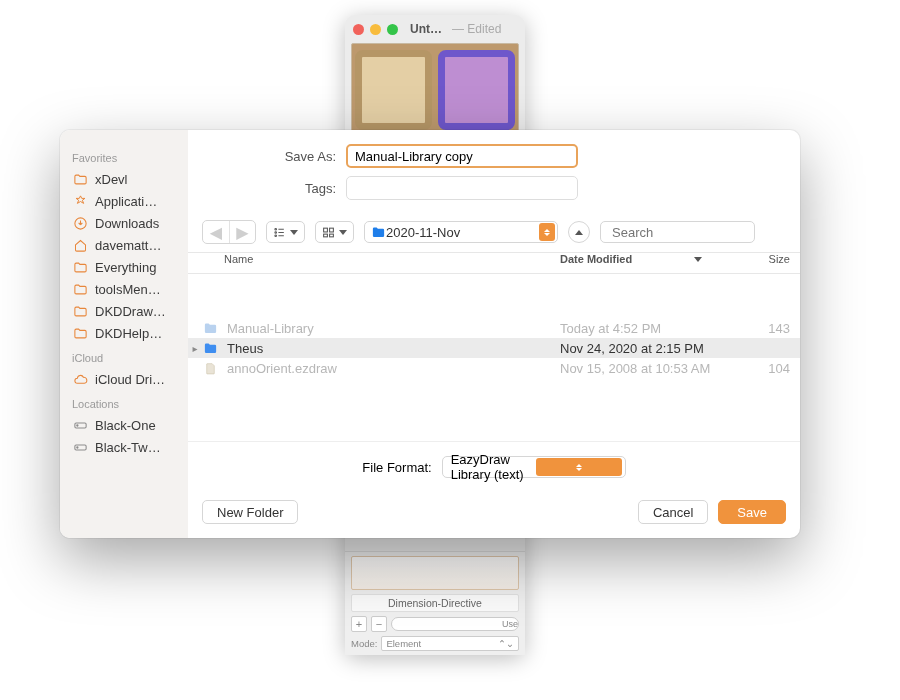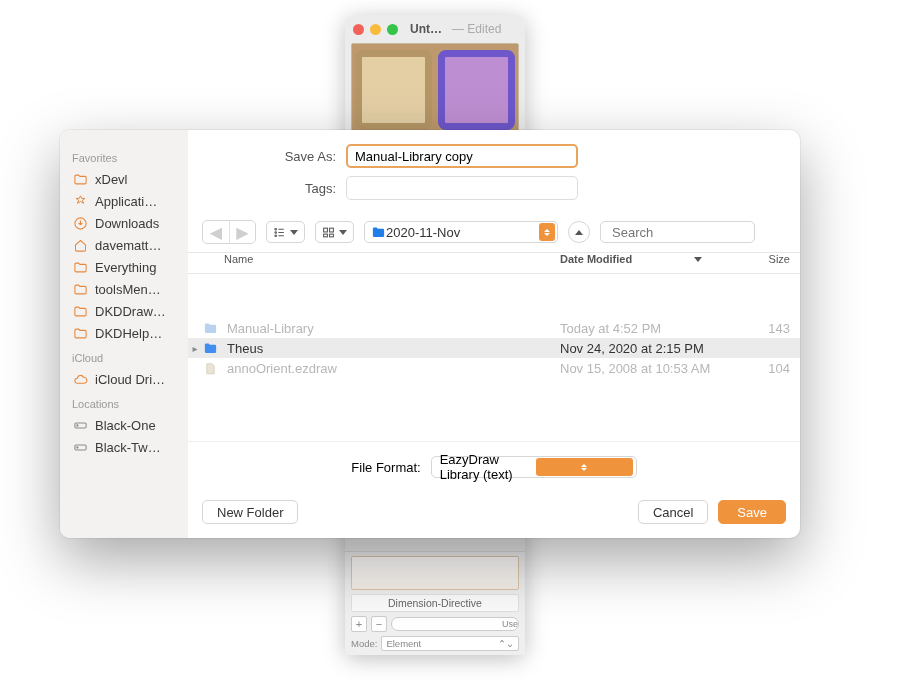--- a/index.html
+++ b/index.html
@@ -82,21 +82,21 @@
   .row { display:flex; align-items:center; height:20px; }
   .row.sel { background:#ebebeb; }
   .row .exp { width:14px; text-align:center; color:#8a8a8a; font-size:10px;}
   .row .ric { width:16px; height:16px; margin-right:5px; display:inline-flex; align-items:center; justify-content:center;}
   .row .rname { flex:1; padding-left:4px; color:#333;}
   .row.dim .rname, .row.dim .rdate, .row.dim .rsize { color:#b7b7b7; }
   .row .rdate { width:192px; color:#333;}
   .row .rsize { width:48px; text-align:right; padding-right:10px; color:#333;}
 
   .ff-row { display:flex; align-items:center; justify-content:center; gap:10px; padding:14px 0; border-top:1px solid #eee; font-size:13px;}
-  .ff-sel { width:206px; height:22px; border:1px solid #d6d6d6; border-radius:5px; background:#fff; display:flex; align-items:center; padding:0 3px 0 8px;}
+  .ff-sel { width:184px; height:22px; border:1px solid #d6d6d6; border-radius:5px; background:#fff; display:flex; align-items:center; padding:0 3px 0 8px;}
   .ff-sel span { flex:1; }
 
   .footer { display:flex; align-items:center; padding:8px 14px 14px; gap:10px;}
   .btn { height:24px; padding:0 14px; border:1px solid #d6d6d6; border-radius:5px; background:#fff; font-size:13px; color:#333; cursor:default;}
   .btn.primary { background:#f0933d; border-color:#f0933d; color:#fff; padding:0 18px;}
   .spacer { flex:1; }
 
   
   .chev { width:0;height:0;border-left:4px solid transparent;border-right:4px solid transparent;border-top:5px solid currentColor; display:inline-block;}
   .chev.up { transform:rotate(180deg);}

